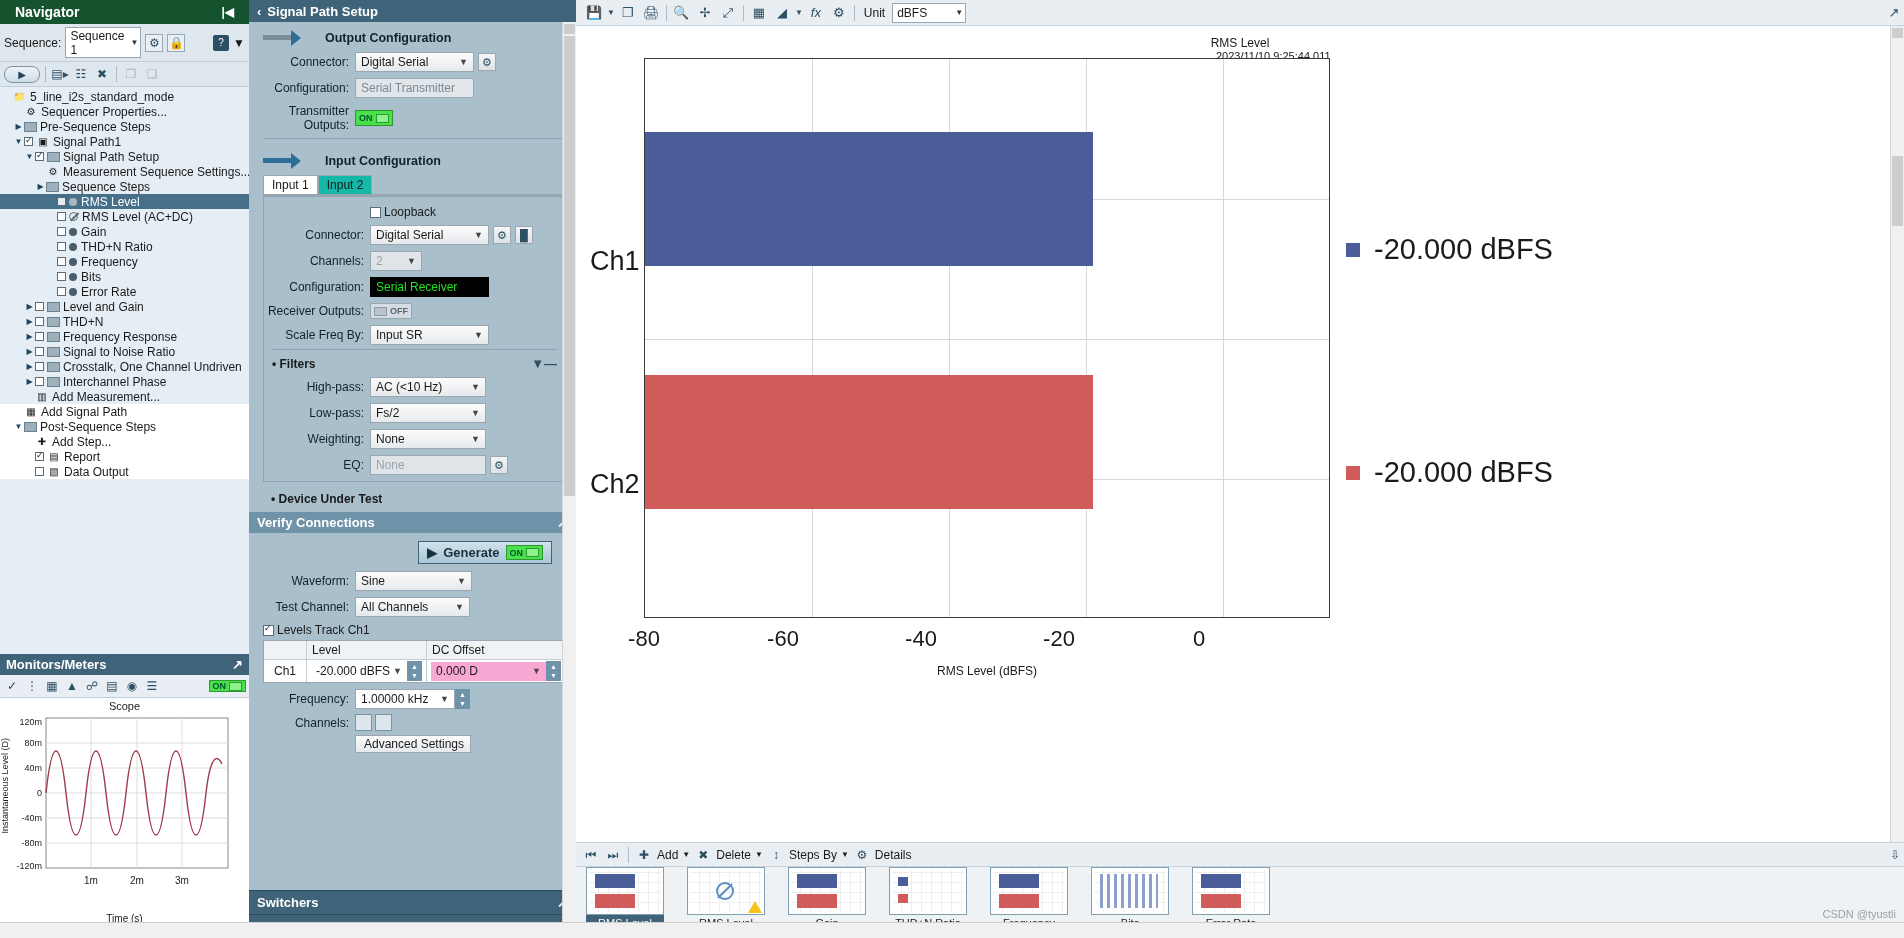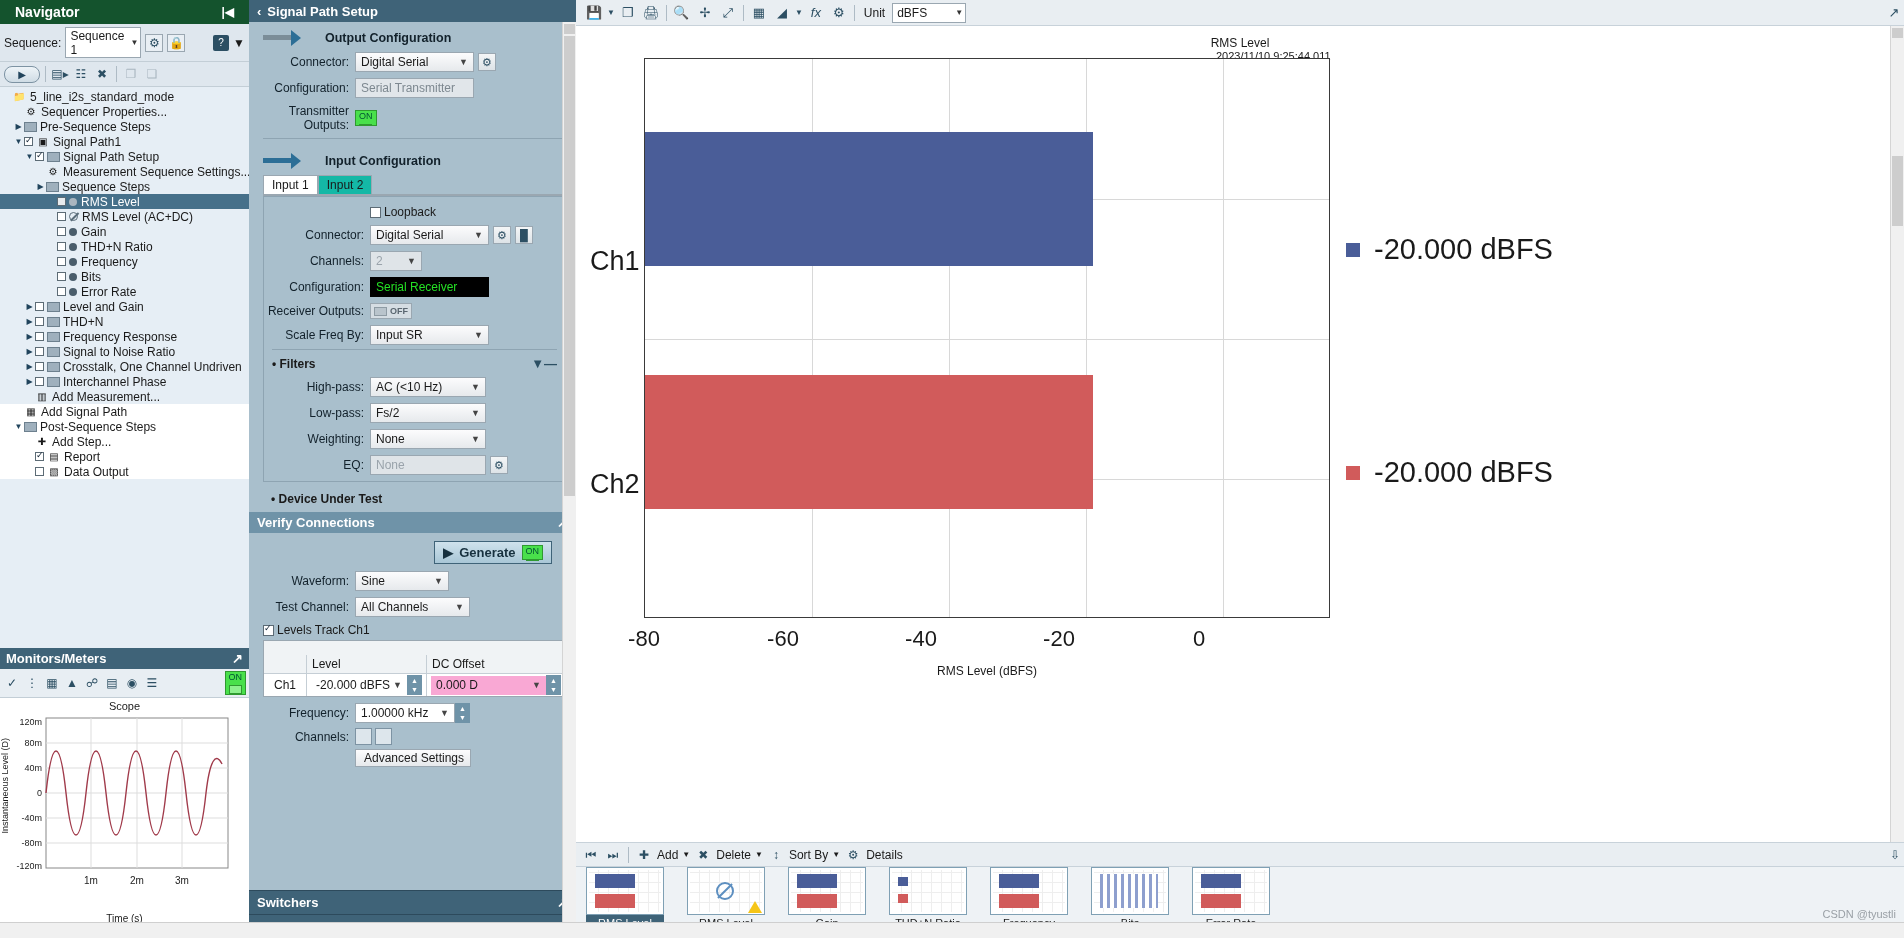--- a/index.html
+++ b/index.html
@@ -46,21 +46,21 @@
   .cbx.fill { background:#e7ebee; }
   .ic { width:14px;height:12px;display:inline-flex;align-items:center;justify-content:center;margin-right:3px;flex:none; font-size:10px;}
   .fold { width:13px;height:10px;background:#9fb0bd;border:1px solid #6d808e;display:inline-block;margin-right:3px;flex:none;}
   .dotm { width:8px;height:8px;border-radius:50%;background:#4a5d6b;display:inline-block;margin-right:4px;flex:none;}
   .dotm.lite { background:#aab6c0; }
   .noent { width:9px;height:9px;border-radius:50%;border:1.5px solid #5a6d7a;display:inline-block;margin-right:4px;flex:none;position:relative;}
   .noent:after{content:"";position:absolute;left:-1px;top:3px;width:11px;height:1.5px;background:#5a6d7a;transform:rotate(-45deg);}
 
   .mm-title { background:#3f6378;color:#fff;font-weight:bold;font-size:13px;padding:3px 6px;display:flex;justify-content:space-between;align-items:center;}
   .mm-tools { background:#e8eef3; display:flex; align-items:center; gap:2px; padding:2px 3px; border-bottom:1px solid #c3ced6;}
-  .onbadge { background:#49e04b; border:1px solid #2f9930; color:#053; font-size:9px; font-weight:normal; padding:0 3px; display:inline-flex;align-items:center;gap:3px;flex-direction:column;}
+  .onbadge { background:#49e04b; border:1px solid #2f9930; color:#053; font-size:9px; font-weight:bold; padding:0 3px; display:inline-flex;align-items:center;gap:3px;}
   .onbadge .sw { width:13px;height:9px;background:#8df18e;border:1px solid #2f9930;display:inline-block;}
   .offbadge { background:#d5dde3;border:1px solid #9aa7b1;color:#5a6670;font-size:9px;font-weight:bold;padding:0 3px;display:inline-flex;align-items:center;gap:3px;}
   .offbadge .sw { width:13px;height:9px;background:#b9c4cc;border:1px solid #8e9ba4;display:inline-block;}
 
   .scope-wrap { flex:none; height:240px; background:#fff; position:relative; }
   .scope-title { text-align:center; font-size:11px; padding-top:2px; }
   .ylab { position:absolute; left:0px; top:40px; font-size:9px; writing-mode:vertical-rl; transform:rotate(180deg); width:12px; text-align:center;}
   .xlab { position:absolute; bottom:4px; width:100%; text-align:center; font-size:10px;}
 
   
@@ -87,21 +87,21 @@
   .sep-line { height:1px;background:#8ea4b2; margin:6px 14px 6px 14px;}
   .subhead { font-weight:bold;font-size:12px;padding-left:22px;margin:2px 0 6px 0;}
   .tabs { display:flex; padding-left:14px; gap:0px; margin-bottom:0px;}
   .tab { border:1px solid #9aa7b1;border-bottom:none;padding:2px 8px;font-size:12px;background:#14b8a6;}
   .tab.active { background:#fff; }
   .inner-box { border:1px solid #8ea4b2; margin:0 10px 0 14px; padding:8px 0 6px 0; background:#a9bfcc;}
   .sec-band { background:#6f93a8;color:#fff;font-weight:bold;font-size:13px;padding:3px 8px;display:flex;justify-content:space-between;align-items:center;}
   .gen-btn { border:1px solid #3f6378;background:linear-gradient(#cfe2ec,#a8c6d6);display:flex;align-items:center;gap:6px;padding:3px 8px;font-weight:bold;font-size:13px;color:#17313f;}
   .tbl { border:1px solid #9aa7b1; background:#fff; margin:0 10px 6px 14px;}
   .tbl .hr { display:flex; background:#f0f3f5; border-bottom:1px solid #c5ced5;}
-  .tbl .hr div { padding:2px 5px; font-size:12px;margin-top:14px;}
+  .tbl .hr div { padding:2px 5px; font-size:12px;}
   .tbl .r { display:flex; align-items:center;}
   .tbl .r > div { padding:1px 4px; font-size:12px;}
   .spin { width:15px;height:20px;display:flex;flex-direction:column;border:1px solid #6f93a8;}
   .spin span{flex:1;background:#6f93a8;color:#fff;font-size:7px;display:flex;align-items:center;justify-content:center;}
   .botsec { background:#3f6378;color:#fff;font-weight:bold;font-size:13px;padding:4px 8px;display:flex;justify-content:space-between;align-items:center;border-top:1px solid #2d4a5c;}
 
   
   .right-col { flex:1; height:938px; background:#fff; position:relative; display:flex; flex-direction:column;}
   .gtoolbar { height:26px; background:#e9eef2; display:flex; align-items:center; gap:3px; padding-left:8px; border-bottom:1px solid #c8d2da;}
   .tb-ico { width:20px;height:20px;display:flex;align-items:center;justify-content:center;color:#2c4f63;font-size:13px;}
@@ -500,21 +500,21 @@
             <span>▶</span>
             <span>Generate</span>
             <span class="onbadge" style="height:15px">
               <span>ON</span>
                 <span class="sw"></span>
             </span>
           </div>
         </div>
         <div class="frow">
           <div class="flabel" style="width:92px">Waveform:</div>
-          <div class="fld" style="width:94px">
+          <div class="fld" style="width:117px">
             <span>Sine</span>
             <span class="cv">▼</span>
           </div>
         </div>
         <div class="frow">
           <div class="flabel" style="width:92px">Test Channel:</div>
           <div class="fld" style="width:115px">
             <span>All Channels</span>
             <span class="cv">▼</span>
           </div>
@@ -671,21 +671,21 @@
       <div class="gb-ico">⏮</div>
       <div class="gb-ico">⏭</div>
       <div class="vsep"></div>
       <div class="gb-ico">✚</div>
       <span>Add</span>
       <span style="font-size:8px">▼</span>
       <div class="gb-ico">✖</div>
       <span>Delete</span>
       <span style="font-size:8px">▼</span>
       <div class="gb-ico">↕</div>
-      <span>Sort By</span>
+      <span>Steps By</span>
       <span style="font-size:8px">▼</span>
       <div class="gb-ico">⚙</div>
       <span>Details</span>
       <div style="flex:1"></div>
       <div class="gb-ico">⇩</div>
     </div>
 
     <div class="thumbs" id="thumbs">
         <div class="thumb sel">
           <div class="box">

